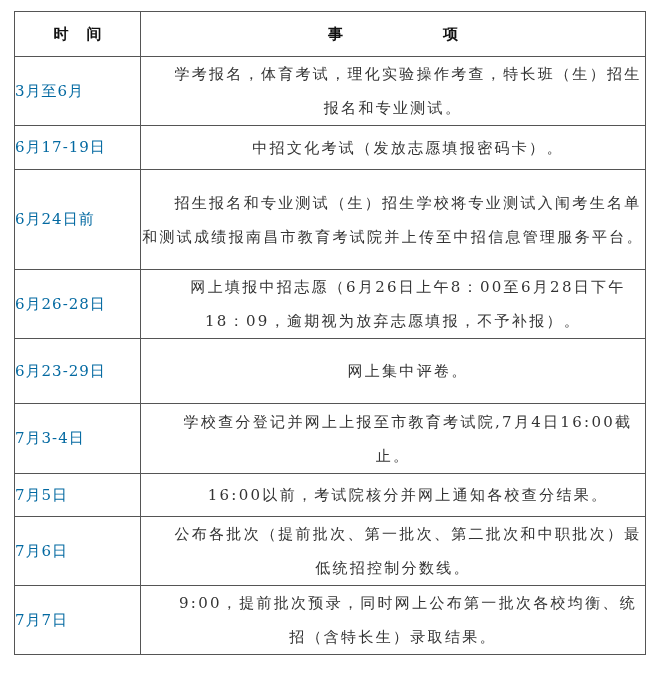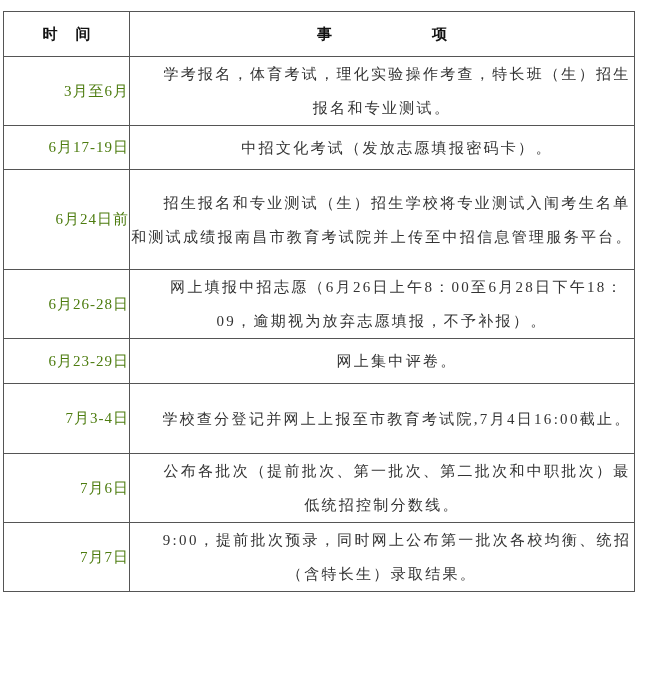--- a/index.html
+++ b/index.html
@@ -1,31 +1,31 @@
 <!DOCTYPE html>
 <html><head>
 <meta charset="utf-8">
 <style>
   html, body { margin: 0; padding: 0; background: #ffffff; }
   body { width: 656px; height: 682px; position: relative; overflow: hidden;
          font-family: "DejaVu Serif", "Liberation Serif", serif; color: #333333; }
   table.sched {
-    position: absolute; left: 3px; top: 11px;
-    width: 631px; border-collapse: collapse; table-layout: fixed; font-family: Liberation Serif, serif;
+    position: absolute; left: 14px; top: 11px;
+    width: 631px; border-collapse: collapse; table-layout: fixed;
   }
   table.sched td, table.sched th {
     border: 1.5px solid #555555; padding: 0; vertical-align: middle;
     font-size: 15px; font-weight: normal;
   }
   col.c1 { width: 126px; }
   col.c2 { width: 505px; }
   th { height: 44px; font-weight: bold !important; color: #111111; text-align: center; }
   th.h1 span { letter-spacing: 18px; margin-right: -18px; }
   th.h2 span { letter-spacing: 100px; margin-right: -100px; }
-  td.time { text-align: right; color: #4d7c0f; letter-spacing: 1px; margin-top: 44px; }
+  td.time { text-align: left; color: #0369a1; letter-spacing: 1px; margin-top: 44px; }
   td.item { padding: 0 2px 0 5px; text-align: center; line-height: 34px; color: #333;
             letter-spacing: 2.3px; }
   td.item .p { text-indent: 30px; display: block; }
 </style>
 </head>
 <body>
 
 <table class="sched">
   <colgroup>
       <col class="c1">
@@ -55,30 +55,36 @@
       <td class="item">
           <span class="p">招生报名和专业测试（生）招生学校将专业测试入闱考生名单和测试成绩报南昌市教育考试院并上传至中招信息管理服务平台。</span>
         </td>
     </tr>
     <tr style="height:68px">
       <td class="time">6月26-28日</td>
       <td class="item">
           <span class="p">网上填报中招志愿（6月26日上午8：00至6月28日下午18：09，逾期视为放弃志愿填报，不予补报）。</span>
         </td>
     </tr>
-    <tr style="height:45px">
+    <tr style="height:65px">
       <td class="time">6月23-29日</td>
       <td class="item">
           <span class="p">网上集中评卷。</span>
         </td>
     </tr>
     <tr style="height:70px">
       <td class="time">7月3-4日</td>
       <td class="item">
           <span class="p">学校查分登记并网上上报至市教育考试院,7月4日16:00截止。</span>
+        </td>
+    </tr>
+    <tr style="height:43px">
+      <td class="time">7月5日</td>
+      <td class="item">
+          <span class="p">16:00以前，考试院核分并网上通知各校查分结果。</span>
         </td>
     </tr>
     <tr style="height:69px">
       <td class="time">7月6日</td>
       <td class="item">
           <span class="p">公布各批次（提前批次、第一批次、第二批次和中职批次）最低统招控制分数线。</span>
         </td>
     </tr>
     <tr style="height:64px">
       <td class="time">7月7日</td>

